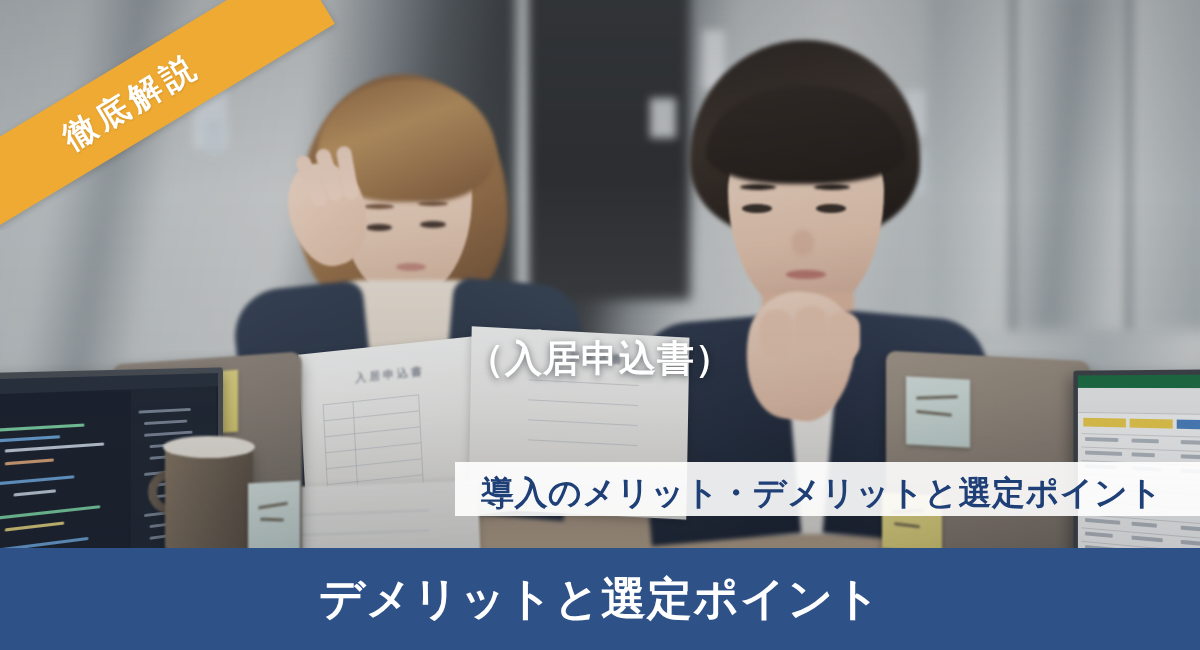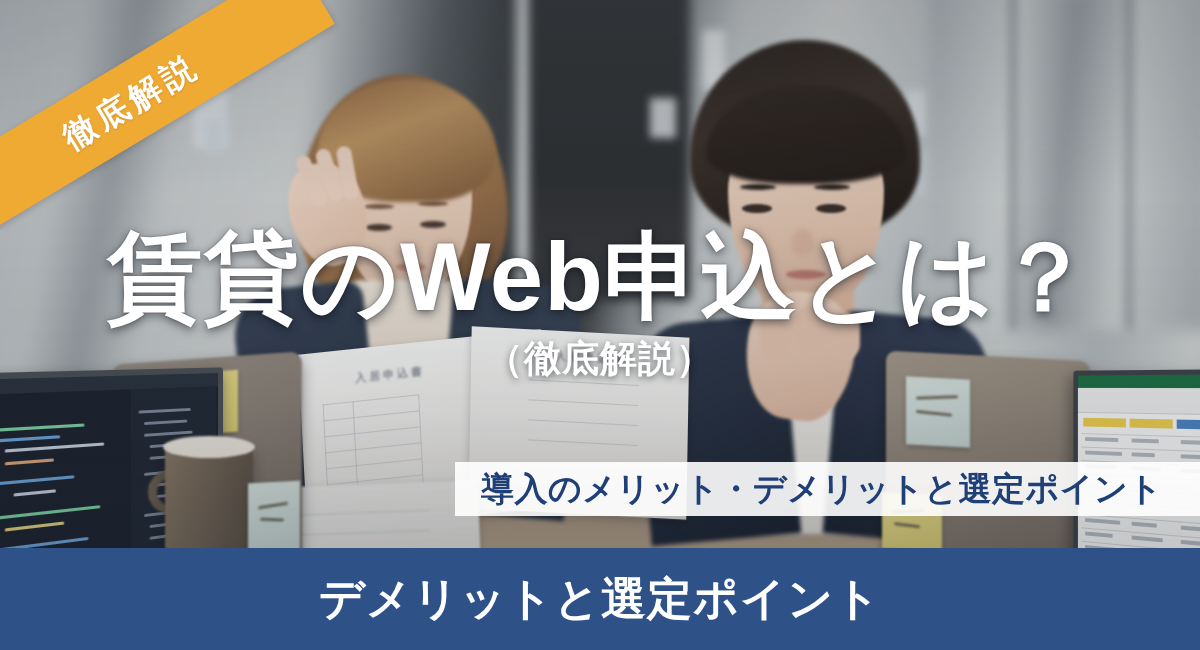--- a/index.html
+++ b/index.html
@@ -327,21 +327,21 @@
     position:absolute; left:0; top:334px; width:1200px;
     text-align:center; color:#ffffff;
     font-size:37px; font-weight:700; letter-spacing:1px;
     text-shadow:0 2px 7px rgba(10,14,22,.55);
   }
 
   
   #subband {
     position:absolute; left:455px; top:462px; width:745px; height:54px;
     background:rgba(255,255,255,.90);
-    display:flex; align-items:center;
+    display:flex; align-items:flex-end;
   }
   #subband-label {
     color:#1f3f77; font-size:33px; font-weight:700;
     letter-spacing:.5px; white-space:nowrap;
     padding-left:26px;
   }
 
   
   #footer {
     position:absolute; left:0; bottom:0; width:1200px; height:102px;
@@ -529,22 +529,21 @@
 
     <div class="tone"></div>
   </div>
 
   <div id="ribbon-wrap">
     <div id="ribbon">
       <span id="ribbon-label">徹底解説</span>
     </div>
   </div>
 
-  <h1 id="headline">賃貸のWeb申込とは？</h1>
-  <div id="sub-paren">（徹底解説）</div>
+  <div id="sub-paren">（入居申込書）</div>
 
   <div id="subband">
     <span id="subband-label">導入のメリット・デメリットと選定ポイント</span>
   </div>
 
   <div id="footer">
     <span id="footer-label">デメリットと選定ポイント</span>
   </div>
 
 </div>

